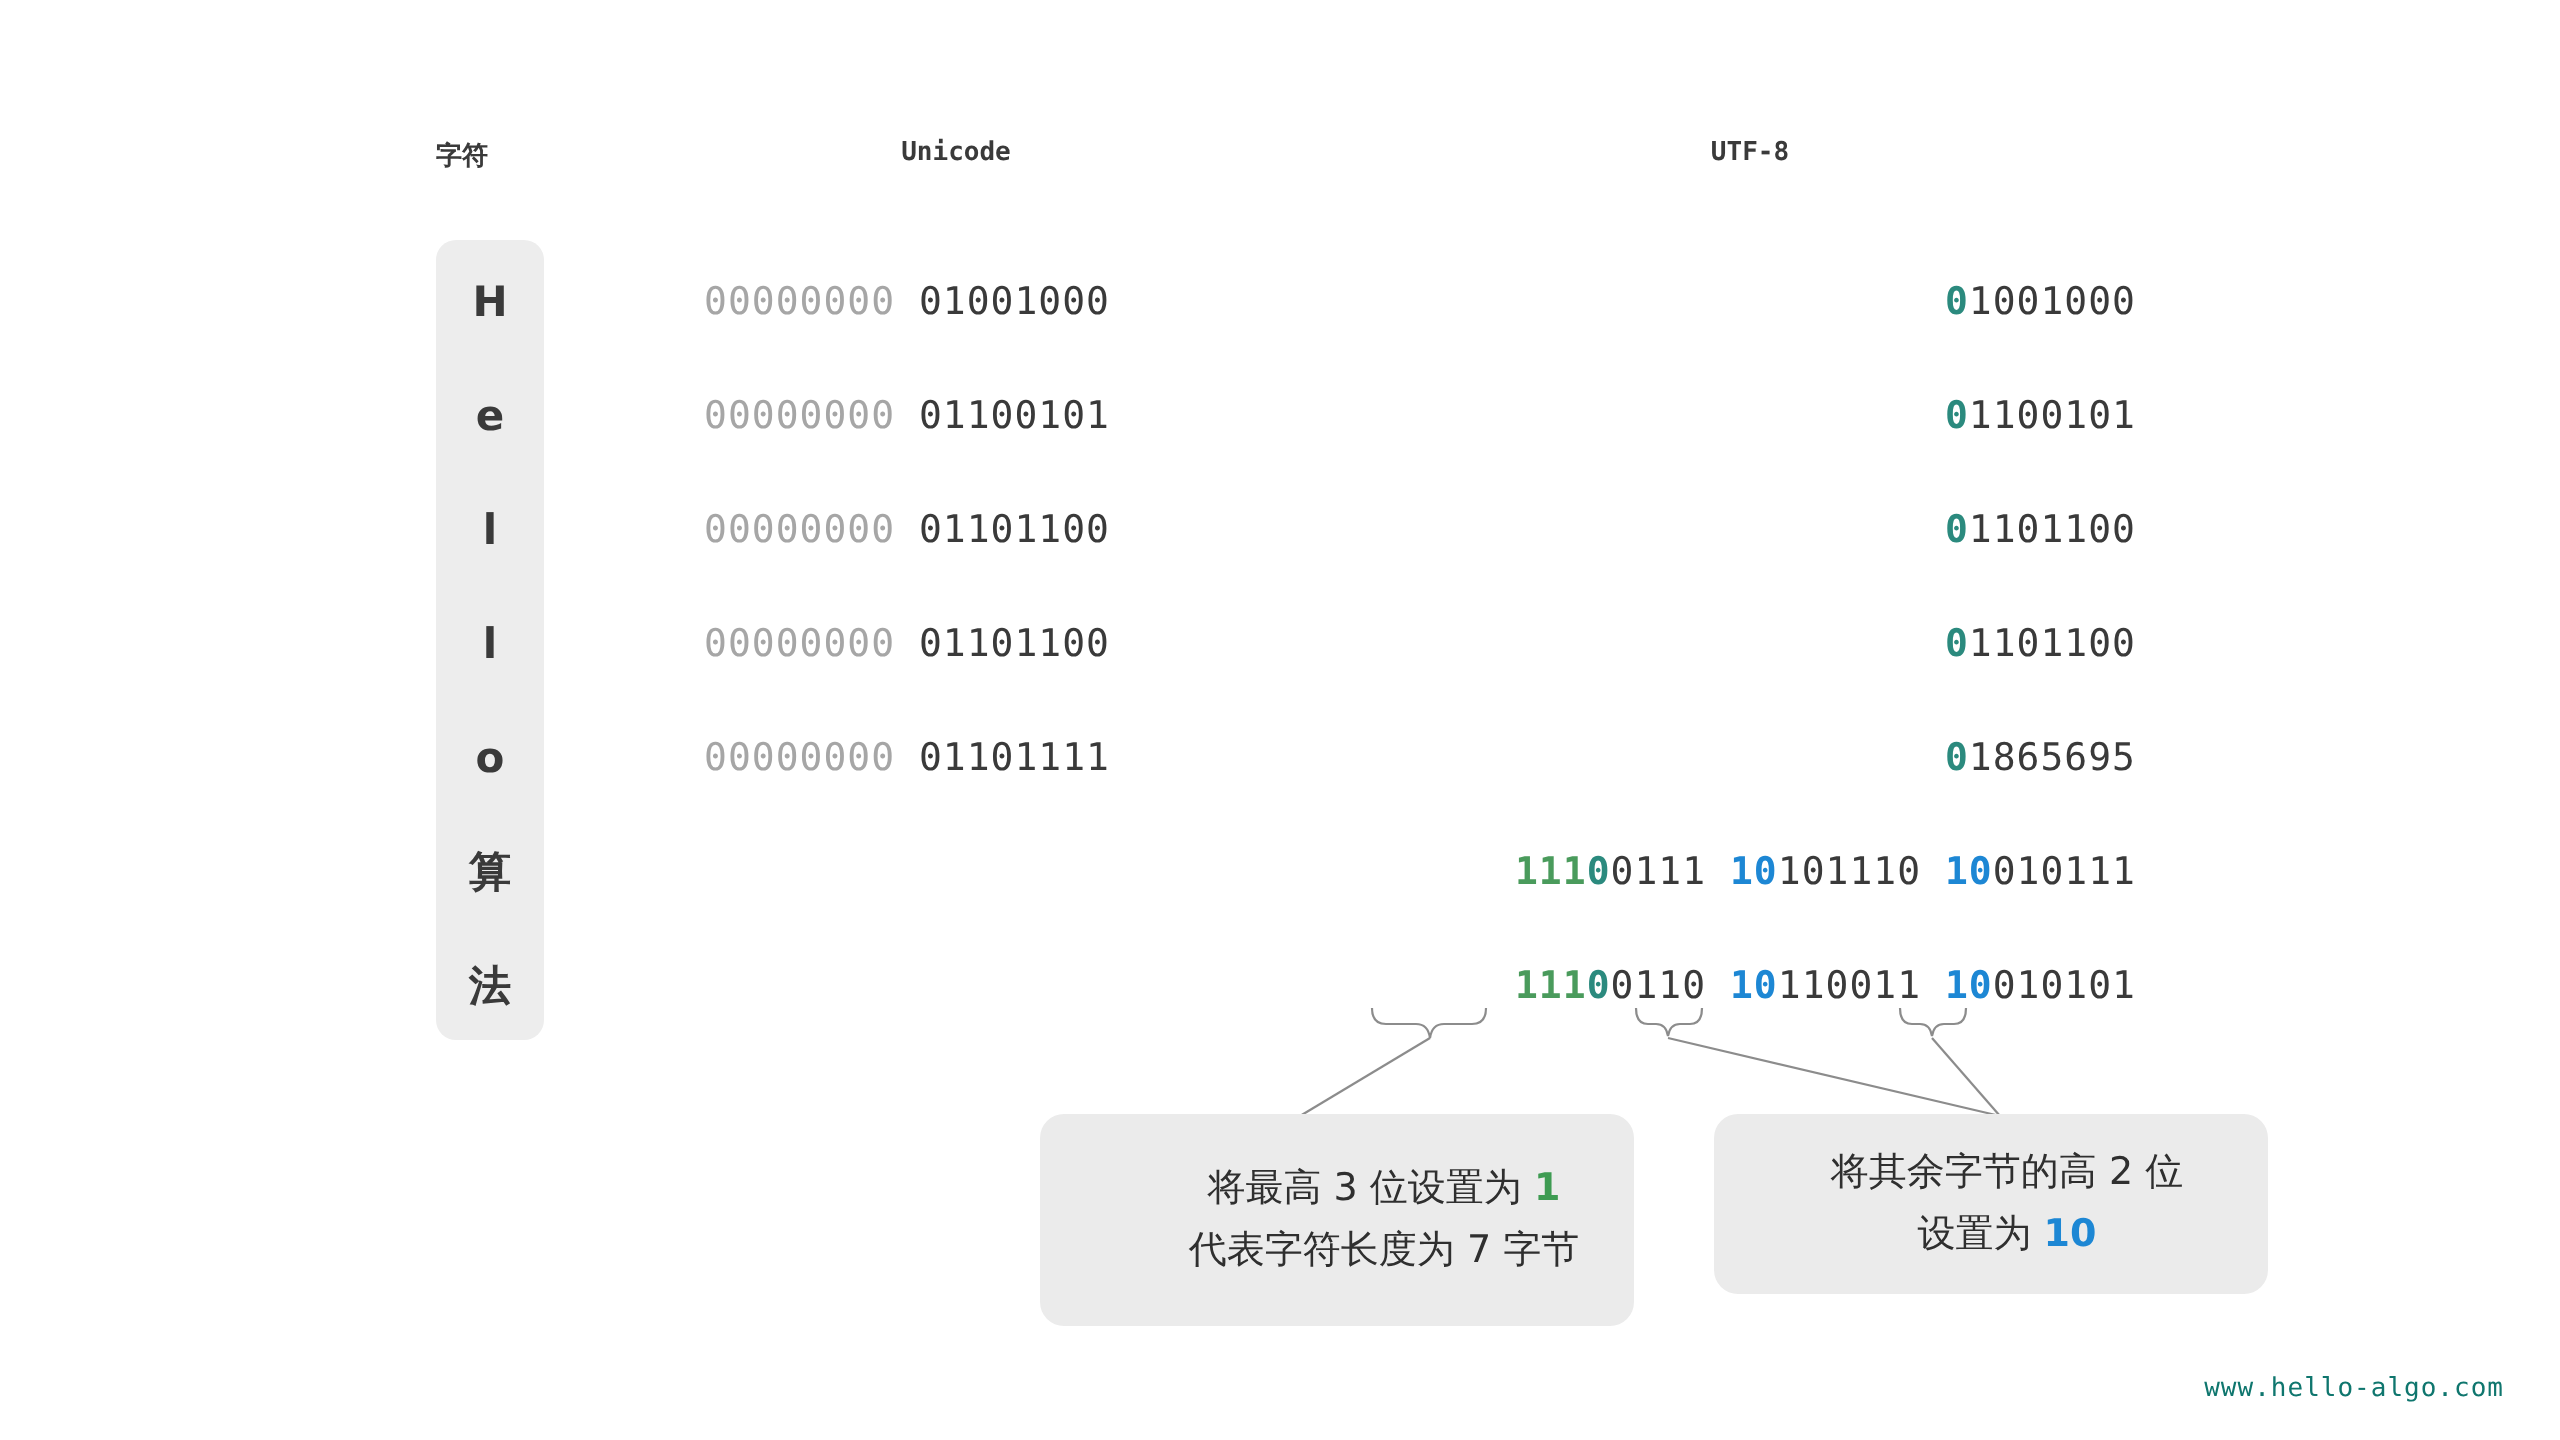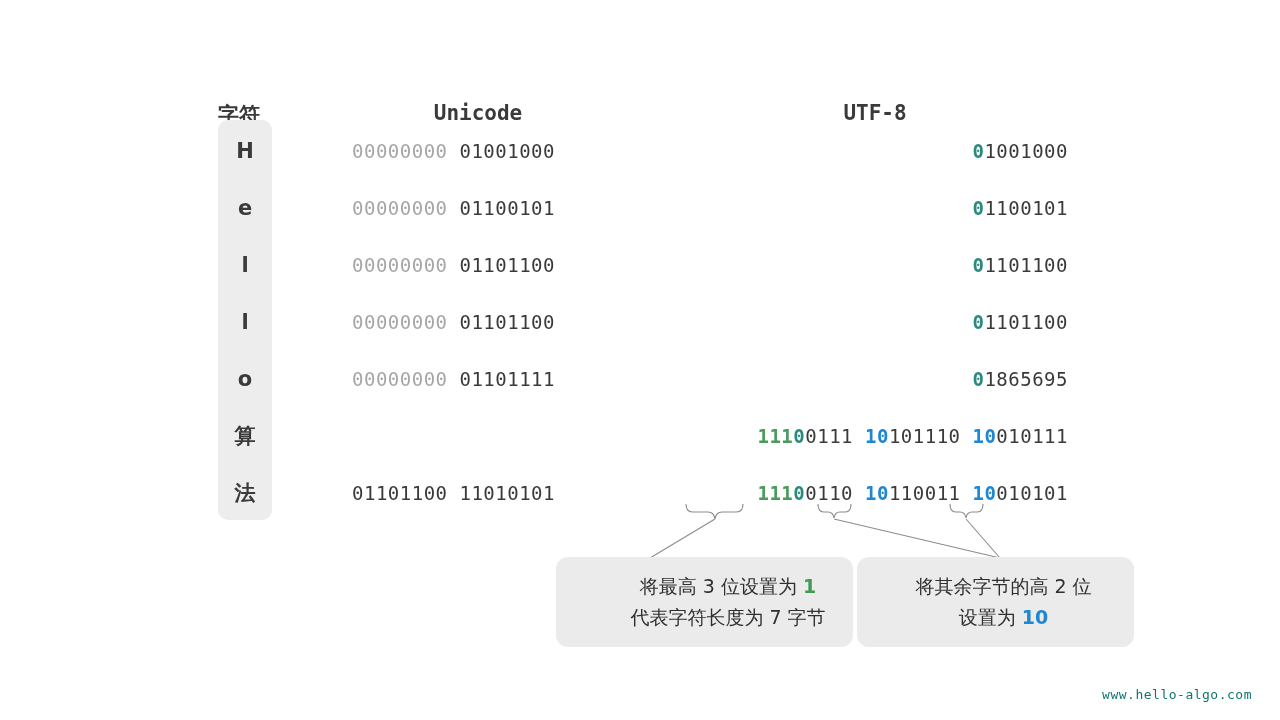--- a/index.html
+++ b/index.html
@@ -21,24 +21,23 @@
     left: 0; top: 0;
     width: 1280px;
     height: 720px;
   }
 
   
   .hdr {
     position: absolute;
     font-family: "DejaVu Sans Mono", monospace;
     font-weight: bold;
-    font-size: 21px;
+    font-size: 13px;
     color: #3a3a3a;
     white-space: nowrap;
-    margin-top: 32px;
   }
   .hdr-char {
     left: 218px;
     top: 69px;
     font-family: "DejaVu Sans", sans-serif;
   }
   .hdr-unicode {
     left: 328px;
     top: 69px;
     width: 300px;
@@ -128,24 +127,24 @@
     flex-direction: column;
     justify-content: center;
     align-items: center;
     font-family: "DejaVu Sans", sans-serif;
     font-size: 19px;
     color: #2f2f2f;
     line-height: 1.65;
     white-space: nowrap;
   }
   #callout-1 {
-    left: 556px;
+    left: 520px;
     top: 557px;
     width: 297px;
-    height: 90px;
+    height: 106px;
     padding-left: 47px;
   }
   #callout-2 {
     left: 857px;
     top: 557px;
     width: 277px;
     height: 90px;
     padding-left: 16px;
   }
   .callout .hl-green { color: #3e9b52; font-weight: bold; }
@@ -206,21 +205,20 @@
         <div class="cell-char">o</div>
         <div class="cell-unicode"><span class="b-dim">00000000</span><span class="b-dark"> </span><span class="b-dark">01101111</span></div>
         <div class="cell-utf8"><span class="b-teal">0</span><span class="b-dark">1865695</span></div>
       </div>
       <div class="row" style="top: 408px;">
         <div class="cell-char">算</div>
         <div class="cell-utf8"><span class="b-green">111</span><span class="b-teal">0</span><span class="b-dark">0111</span><span class="b-dark"> </span><span class="b-blue">10</span><span class="b-dark">101110</span><span class="b-dark"> </span><span class="b-blue">10</span><span class="b-dark">010111</span></div>
       </div>
       <div class="row" style="top: 465px;">
         <div class="cell-char">法</div>
-        <div class="cell-unicode"><span class="b-dark">01101100</span><span class="b-dark"> </span><span class="b-dark">11010101</span></div>
         <div class="cell-utf8"><span class="b-green">111</span><span class="b-teal">0</span><span class="b-dark">0110</span><span class="b-dark"> </span><span class="b-blue">10</span><span class="b-dark">110011</span><span class="b-dark"> </span><span class="b-blue">10</span><span class="b-dark">010101</span></div>
       </div>
     </div>
 
   <svg class="overlay" viewBox="0 0 1280 720">
 
     <path d="M 686 504 q 0 8 7 8 L 708 512 q 6 0 7 7 q 1 -7 7 -7 L 736 512 q 7 0 7 -8" fill="none" stroke="#8c8c8c" stroke-width="1.1"></path>
 
     <path d="M 818 504 q 0 8 6 8 L 828 512 q 5 0 6 6 q 1 -6 6 -6 L 845 512 q 6 0 6 -8" fill="none" stroke="#8c8c8c" stroke-width="1.1"></path>
 

